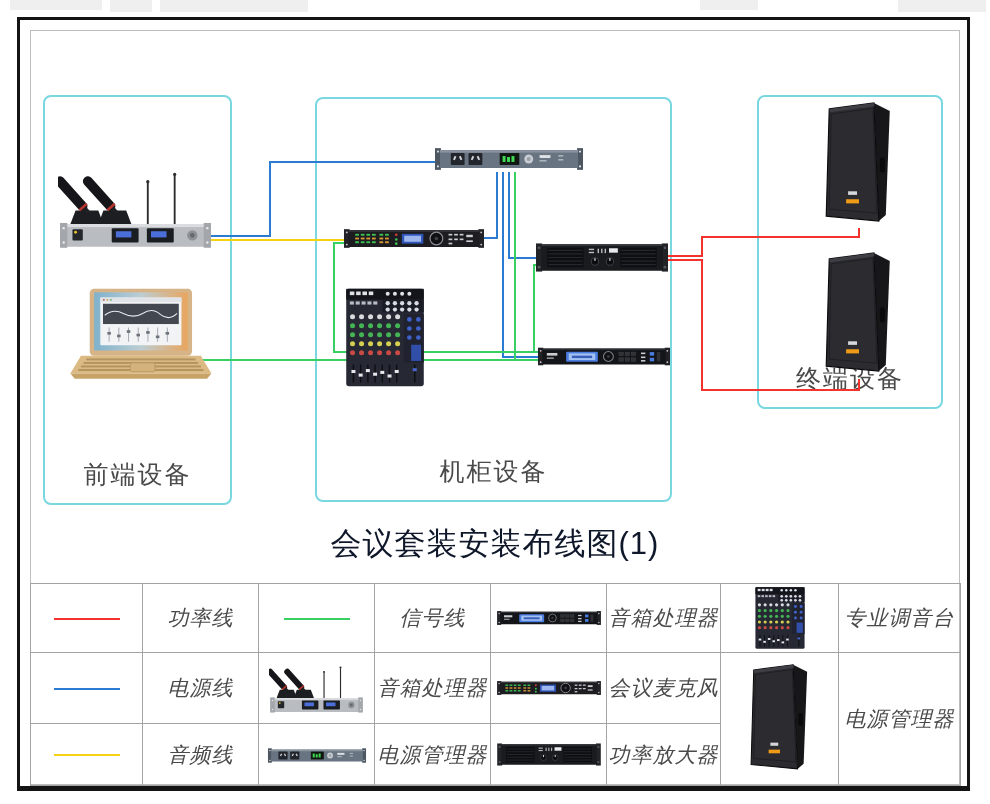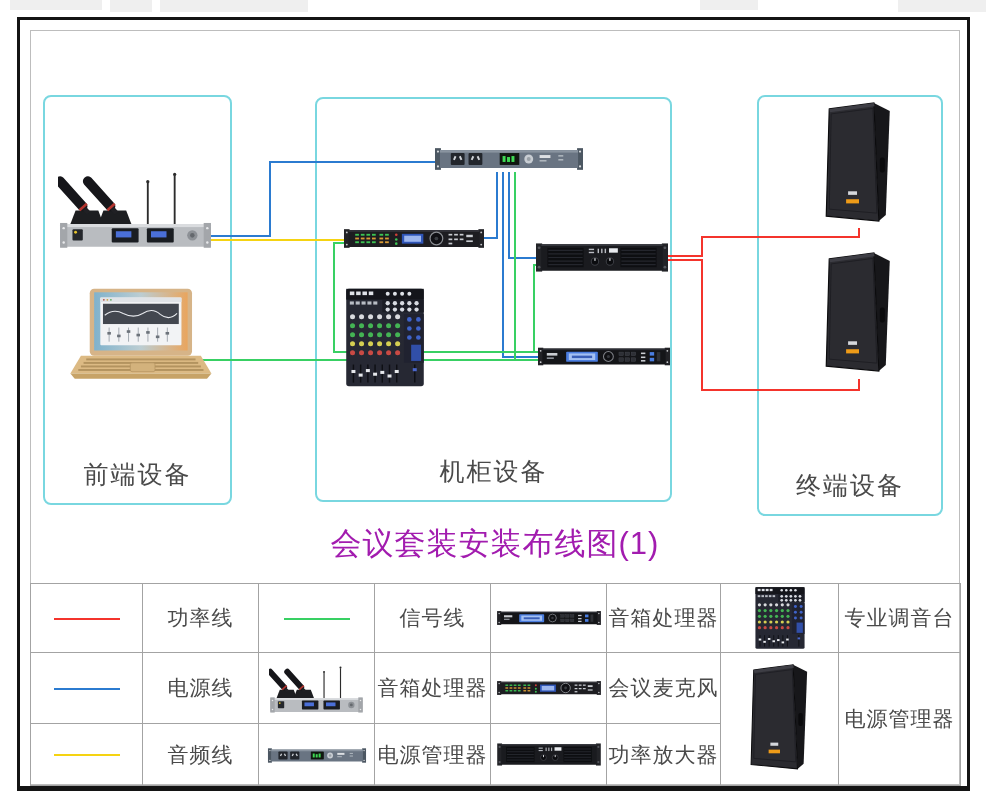--- a/index.html
+++ b/index.html
@@ -15,26 +15,26 @@
   
   .zone{position:absolute;border:2px solid #79d7e0;border-radius:8px;box-sizing:border-box;}
   .zone-label{position:absolute;left:0;right:0;bottom:12px;text-align:center;
               font-size:25px;color:#4a4a4a;letter-spacing:2px;}
   
   svg.wires{position:absolute;left:0;top:0;}
   
   svg.dev{position:absolute;overflow:visible;}
   
   .diagram-title{position:absolute;left:30px;top:523px;width:930px;text-align:center;
-                 font-size:31px;color:#a21caf;letter-spacing:1px;}
+                 font-size:31px;color:#0f172a;letter-spacing:1px;}
   
   table.legend{position:absolute;left:30px;top:583px;width:930px;border-collapse:collapse;
                table-layout:fixed;}
   table.legend td{border:1px solid #a3a3a3;text-align:center;vertical-align:middle;padding:0;}
-  td.lbl{font-size:21px;color:#4a4a4a;letter-spacing:1px;}
+  td.lbl{font-size:21px;color:#4a4a4a;letter-spacing:1px;font-style:italic;}
   .line-sample{display:inline-block;width:66px;height:2px;vertical-align:middle;}
   svg.li{display:inline-block;vertical-align:middle;}
 </style>
 </head>
 <body>
 
 <div class="canvas">
 
   <div class="thumb" style="left:10px;width:92px;height:10px;"></div>
   <div class="thumb" style="left:110px;width:42px;height:12px;"></div>
@@ -44,21 +44,21 @@
 
   <div class="outer-frame"></div>
   <div class="inner-frame"></div>
 
   <div class="zone" style="left:43px;top:95px;width:189px;height:410px;">
     <div class="zone-label">前端设备</div>
   </div>
   <div class="zone" style="left:315px;top:97px;width:357px;height:405px;">
     <div class="zone-label">机柜设备</div>
   </div>
-  <div class="zone" style="left:757px;top:95px;width:186px;height:421px;padding-left:38px;">
+  <div class="zone" style="left:757px;top:95px;width:186px;height:314px;padding-left:38px;">
     <div class="zone-label">终端设备</div>
   </div>
 
   <svg width="0" height="0" style="position:absolute" aria-hidden="true">
     <defs>
       <linearGradient id="lapbg" x1="0" y1="0" x2="1" y2="0">
         <stop offset="0" stop-color="#7fb2cc"></stop>
           <stop offset="0.5" stop-color="#bccdd2"></stop>
           <stop offset="1" stop-color="#e9a55e"></stop>
       </linearGradient>

